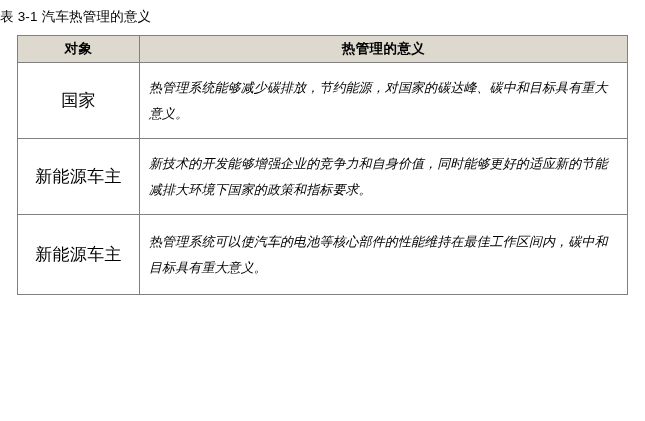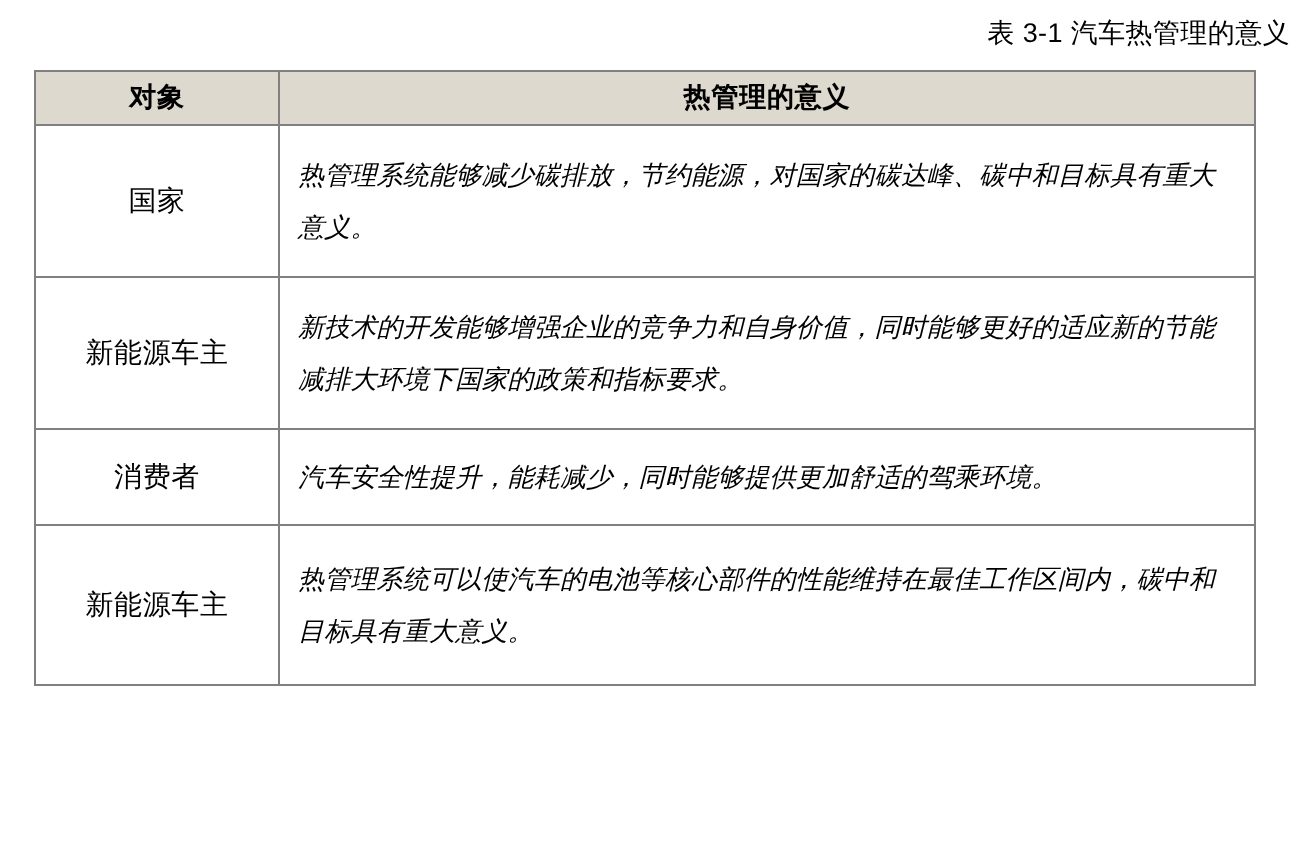--- a/index.html
+++ b/index.html
@@ -14,21 +14,21 @@
     color: #000000;
     overflow: hidden;
   }
   .page {
     position: relative;
     width: 645px;
     height: 421px;
     box-sizing: border-box;
   }
   .caption {
-    text-align: right;
+    text-align: left;
     font-size: 13.5px;
     line-height: 18px;
     padding-top: 8px;
     padding-bottom: 9px;
     letter-spacing: 0.2px;
   }
   table.tbl {
     border-collapse: collapse;
     table-layout: fixed;
     width: 610px;
@@ -44,21 +44,21 @@
     background: #ded9ce;
     text-align: center;
     font-size: 13.5px;
     font-weight: bold;
     height: 25px;
     padding: 4px 6px;
     letter-spacing: 0.4px;
   }
   td.obj {
     text-align: center;
-    font-size: 14px;
+    font-size: 17px;
     padding: 6px 4px;
     letter-spacing: 0.3px;
   }
   td.desc {
     text-align: left;
     font-size: 13px;
     line-height: 26px;
     padding: 7px 9px 7px 9px;
     letter-spacing: 0.1px;
     font-style: italic;
@@ -90,24 +90,20 @@
     </thead>
     <tbody>
       <tr class="r1">
         <td class="obj">国家</td>
         <td class="desc">热管理系统能够减少碳排放，节约能源，对国家的碳达峰、碳中和目标具有重大意义。</td>
       </tr>
       <tr class="r2">
         <td class="obj">新能源车主</td>
         <td class="desc">新技术的开发能够增强企业的竞争力和自身价值，同时能够更好的适应新的节能减排大环境下国家的政策和指标要求。</td>
       </tr>
-      <tr class="r3">
-        <td class="obj">消费者</td>
-        <td class="desc">汽车安全性提升，能耗减少，同时能够提供更加舒适的驾乘环境。</td>
-      </tr>
       <tr class="r4">
         <td class="obj">新能源车主</td>
         <td class="desc">热管理系统可以使汽车的电池等核心部件的性能维持在最佳工作区间内，碳中和目标具有重大意义。</td>
       </tr>
     </tbody>
   </table>
 
 </div>
 
 </body></html>

